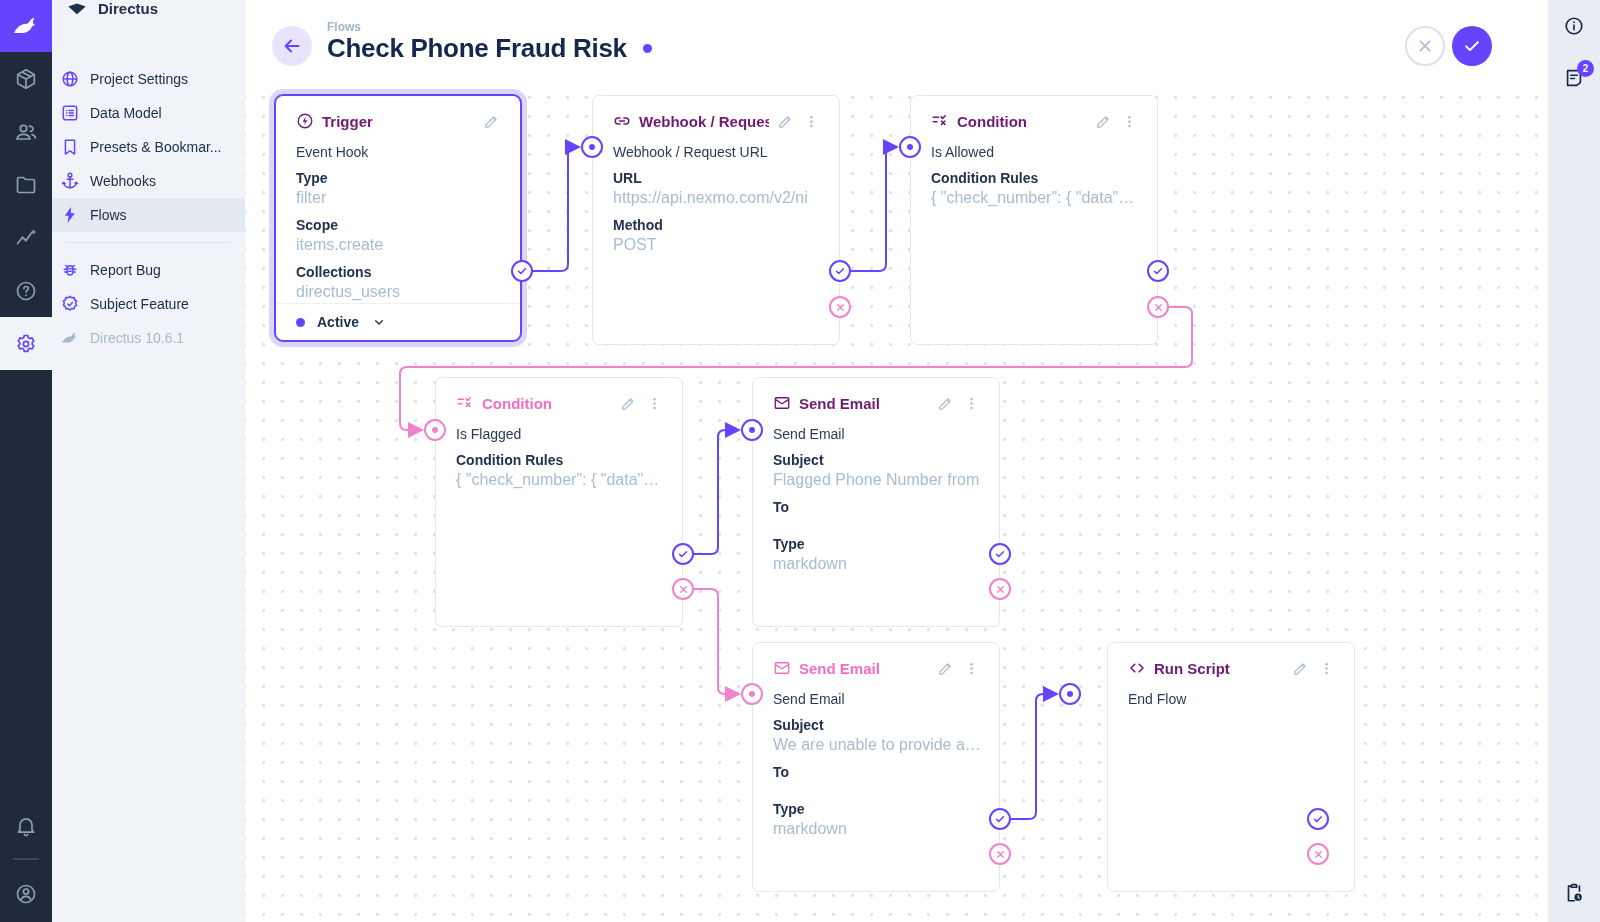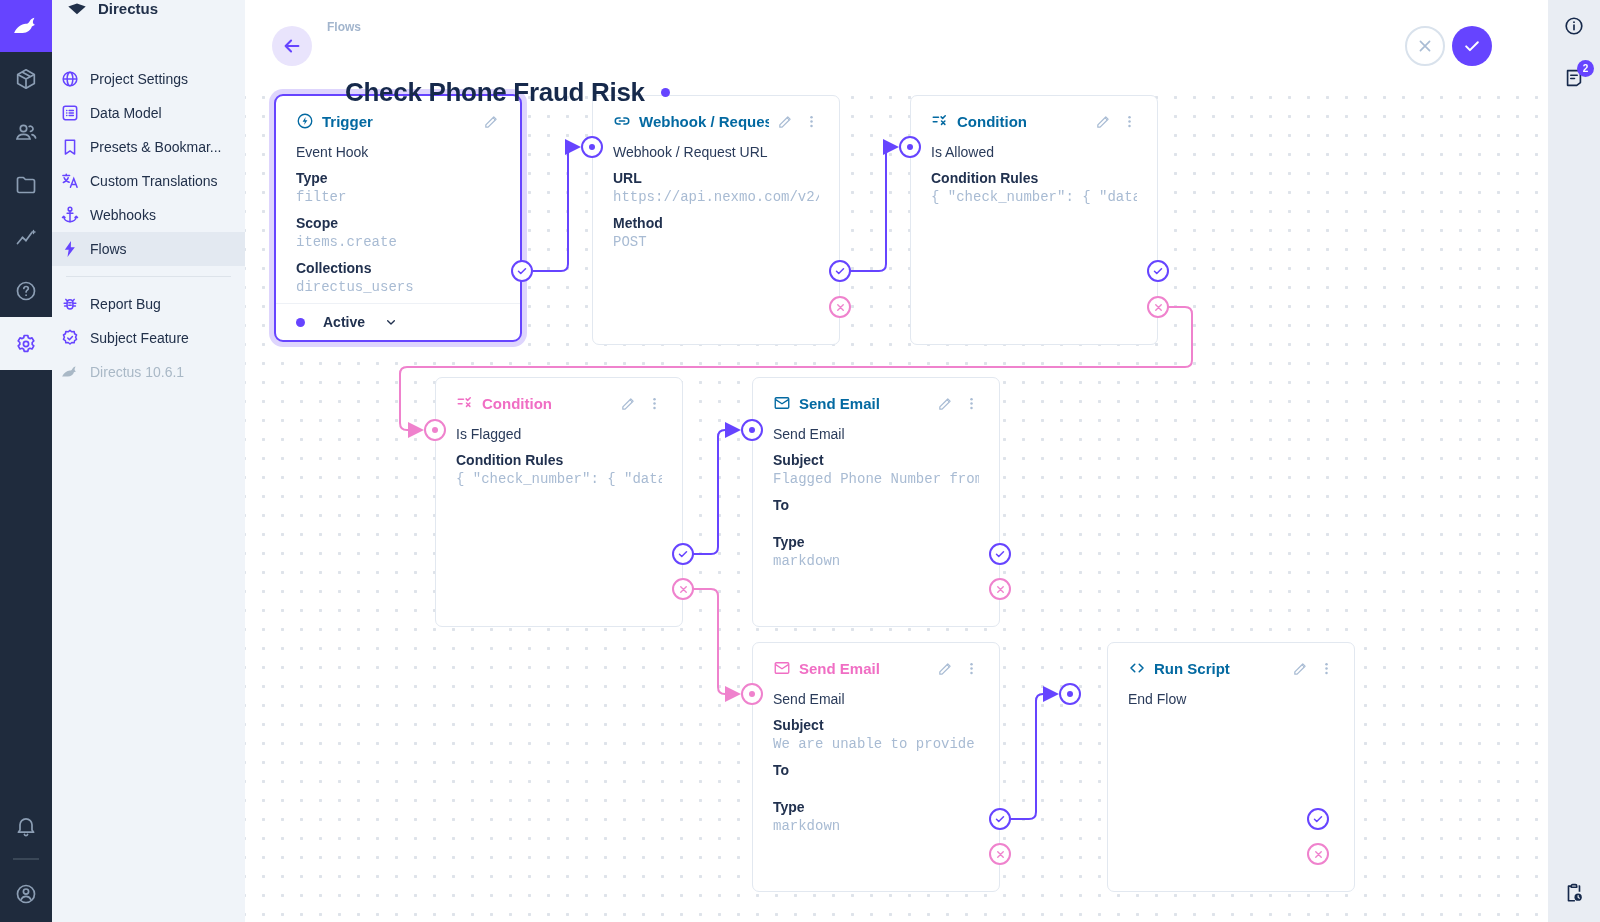--- a/index.html
+++ b/index.html
@@ -25,48 +25,48 @@
   .nav-item.active { background:#e3e9f1; }
   .nav-divider { height:1px; background:#dde3ea; margin:10px 14px; }
   .nav-item.version .nv-icon { color:#a9b8c6; }
   .nav-item.version .nv-label { color:#a9b8c6; }
 
   
   .main { position:absolute; left:245px; top:0; width:1303px; height:922px; background:#fff; }
   .page-header { position:relative; height:86px; background:#fff; z-index:10; }
   .back-btn { position:absolute; left:27px; top:26px; width:40px; height:40px; border-radius:50%; background:#e9e4fc; color:#6644ff; display:flex; align-items:center; justify-content:center; cursor:pointer; }
   .crumb { position:absolute; left:82px; top:20px; font-size:12px; font-weight:600; color:#a2b5cd; }
-  .title-row { position:absolute; left:100px; top:33px; display:flex; align-items:center; gap:16px;margin-top:44px; }
+  .title-row { position:absolute; left:82px; top:33px; display:flex; align-items:center; gap:16px; }
   .page-title { font-size:26px; font-weight:800; color:#16294b; letter-spacing:-.3px; }
   .unsaved-dot { width:9px; height:9px; border-radius:50%; background:#6644ff; }
   .header-actions { position:absolute; right:56px; top:26px; display:flex; gap:7px; }
   .circle-btn { width:40px; height:40px; border-radius:50%; display:flex; align-items:center; justify-content:center; cursor:pointer; }
   .btn-discard { background:#fff; border:2px solid #d9e2ec; color:#a9bcd4; }
   .btn-save { background:#6644ff; color:#fff; }
 
   
   .canvas { position:absolute; left:0; top:86px; width:1303px; height:836px;
     background-image:radial-gradient(#dee3ea 1.4px, transparent 1.5px);
     background-size:19px 19px; background-position:9px 2px; }
   .wires { position:absolute; left:0; top:0; width:1303px; height:836px; pointer-events:none; }
 
   .panel { position:absolute; width:248px; height:250px; background:#fff; border:1px solid #e2e8f0; border-radius:7px; padding:16px 20px 0 20px; }
   .panel.selected { border:2px solid #6644ff; box-shadow:0 0 0 5px #ded5fd; border-radius:9px; }
   .panel-header { display:flex; align-items:center; gap:8px; }
   .p-icon { width:18px; height:18px; flex:none; display:flex; align-items:center; justify-content:center; }
   .p-title { font-size:15px; font-weight:700; white-space:nowrap; overflow:hidden; flex:1; }
-  .purple-h .p-icon, .purple-h .p-title { color:#0369a1; }
+  .purple-h .p-icon, .purple-h .p-title { color:#701a75; }
   .pink-h .p-icon, .pink-h .p-title { color:#f06ec4; }
   .p-actions { display:flex; align-items:center; gap:10px; color:#a9bcd4; }
   .p-act { cursor:pointer; }
   .p-name { margin-top:14px; font-size:14px; color:#2a3b5a; white-space:nowrap; overflow:hidden; }
   .p-label { margin-top:10px; font-size:14px; font-weight:700; color:#21314f; }
-  .p-value { margin-top:3px; font-family:Liberation Mono, monospace; font-size:14px; color:#a8bbd3; white-space:nowrap; overflow:hidden; }
+  .p-value { margin-top:3px; font-family:Liberation Sans, sans-serif; font-size:16px; color:#a8bbd3; white-space:nowrap; overflow:hidden; }
   .p-value.blank { height:8px; }
-  .p-footer { position:absolute; left:0; right:0; bottom:0; height:37px; border-top:1px solid #eef1f6; display:flex; align-items:center; gap:18px; padding:0 20px; cursor:pointer; }
+  .p-footer { position:absolute; left:0; right:0; bottom:0; height:37px; border-top:1px solid #eef1f6; display:flex; align-items:center; gap:12px; padding:0 20px; cursor:pointer; }
   .status-dot { width:9px; height:9px; border-radius:50%; background:#6644ff; }
   .status-label { font-size:14px; font-weight:600; color:#21314f; }
 
   
   .conn { position:absolute; width:22px; height:22px; border-radius:50%; background:#fff; display:flex; align-items:center; justify-content:center; cursor:pointer; z-index:5; }
   .conn.purple { border:2px solid #6644ff; color:#6644ff; }
   .conn.pink { border:2px solid #ef82cd; color:#ef82cd; }
   .conn .dot { width:6px; height:6px; border-radius:50%; background:currentColor; }
 </style>
 </head>
@@ -167,29 +167,20 @@
 
     <div class="nav-item">
       <span class="nv-icon">
         <svg width="20" height="20" viewBox="0 0 24 24" fill="none" stroke="currentColor" stroke-width="1.8" stroke-linejoin="round">
           <path d="M6.5 4h11v16.5l-5.5-3.8-5.5 3.8z"></path>
         </svg>
       </span>
       <span class="nv-label">Presets &amp; Bookmar...</span>
     </div>
 
-    <div class="nav-item">
-      <span class="nv-icon">
-        <svg width="20" height="20" viewBox="0 0 24 24" fill="none" stroke="currentColor" stroke-width="1.8" stroke-linecap="round">
-          <path d="M3.5 5.5h8M7.5 4v1.5M5 8c1 2.7 3.5 4.8 6 5.6M9.8 8c-.8 2.5-3 4.6-5.8 5.8"></path>
-          <path d="M12.5 19.5 16.5 9l4 10.5M13.9 16.2h5.2"></path>
-        </svg>
-      </span>
-      <span class="nv-label">Custom Translations</span>
-    </div>
 
     <div class="nav-item">
       <span class="nv-icon">
         <svg width="20" height="20" viewBox="0 0 24 24" fill="none" stroke="currentColor" stroke-width="1.8" stroke-linecap="round" stroke-linejoin="round">
           <circle cx="12" cy="5" r="2.2"></circle>
             <path d="M12 7.2V20M8.5 10h7"></path>
           <path d="M4.5 13.5C4.5 17.5 7.8 20 12 20s7.5-2.5 7.5-6.5M4.5 13.5 3 15m1.5-1.5L6 15M19.5 13.5 18 15m1.5-1.5L21 15"></path>
         </svg>
       </span>
       <span class="nv-label">Webhooks</span>

